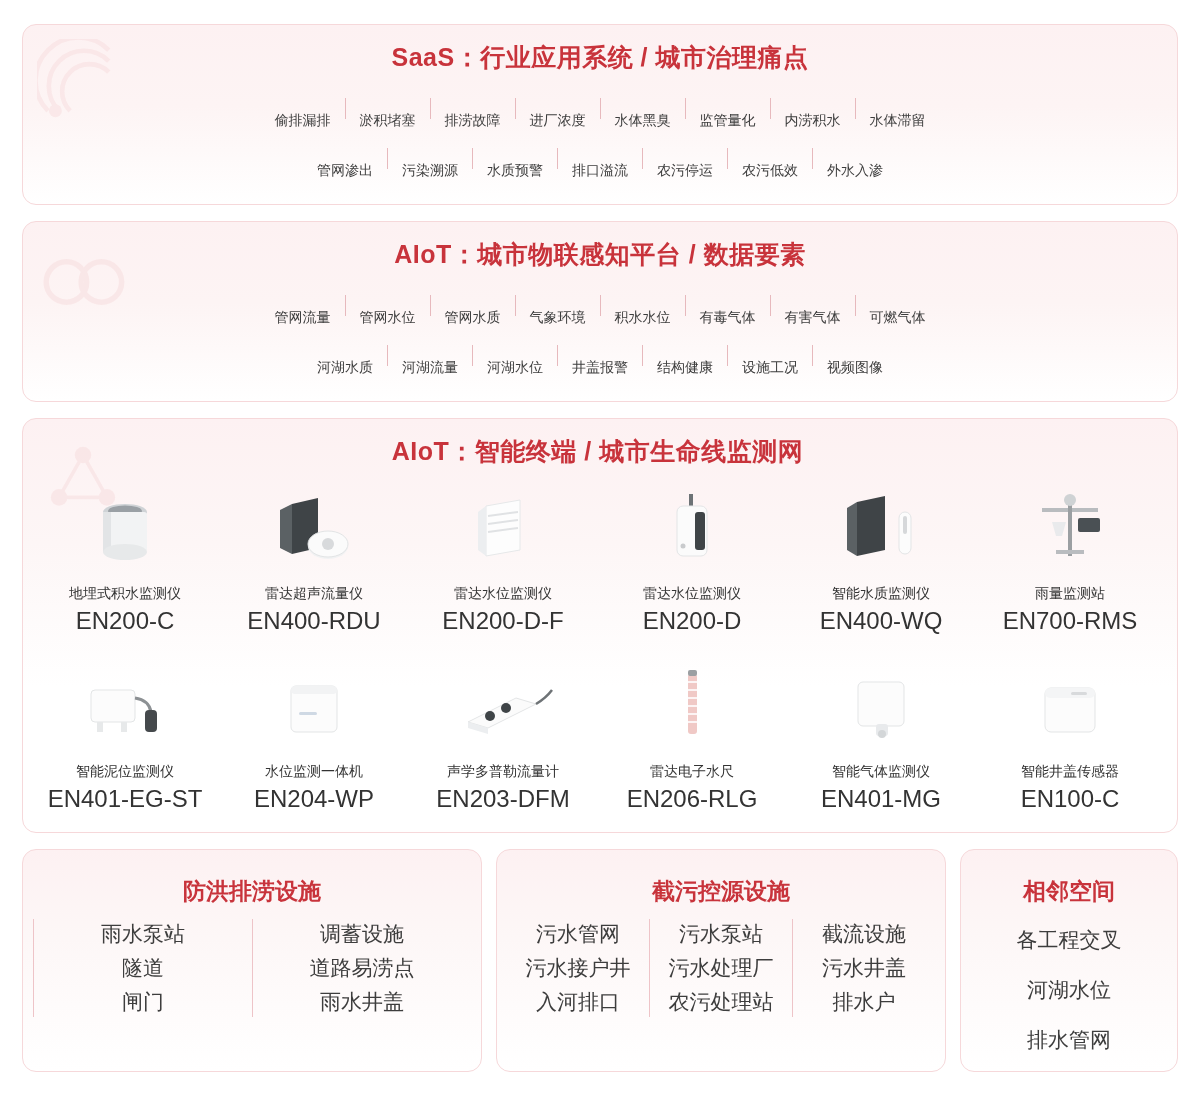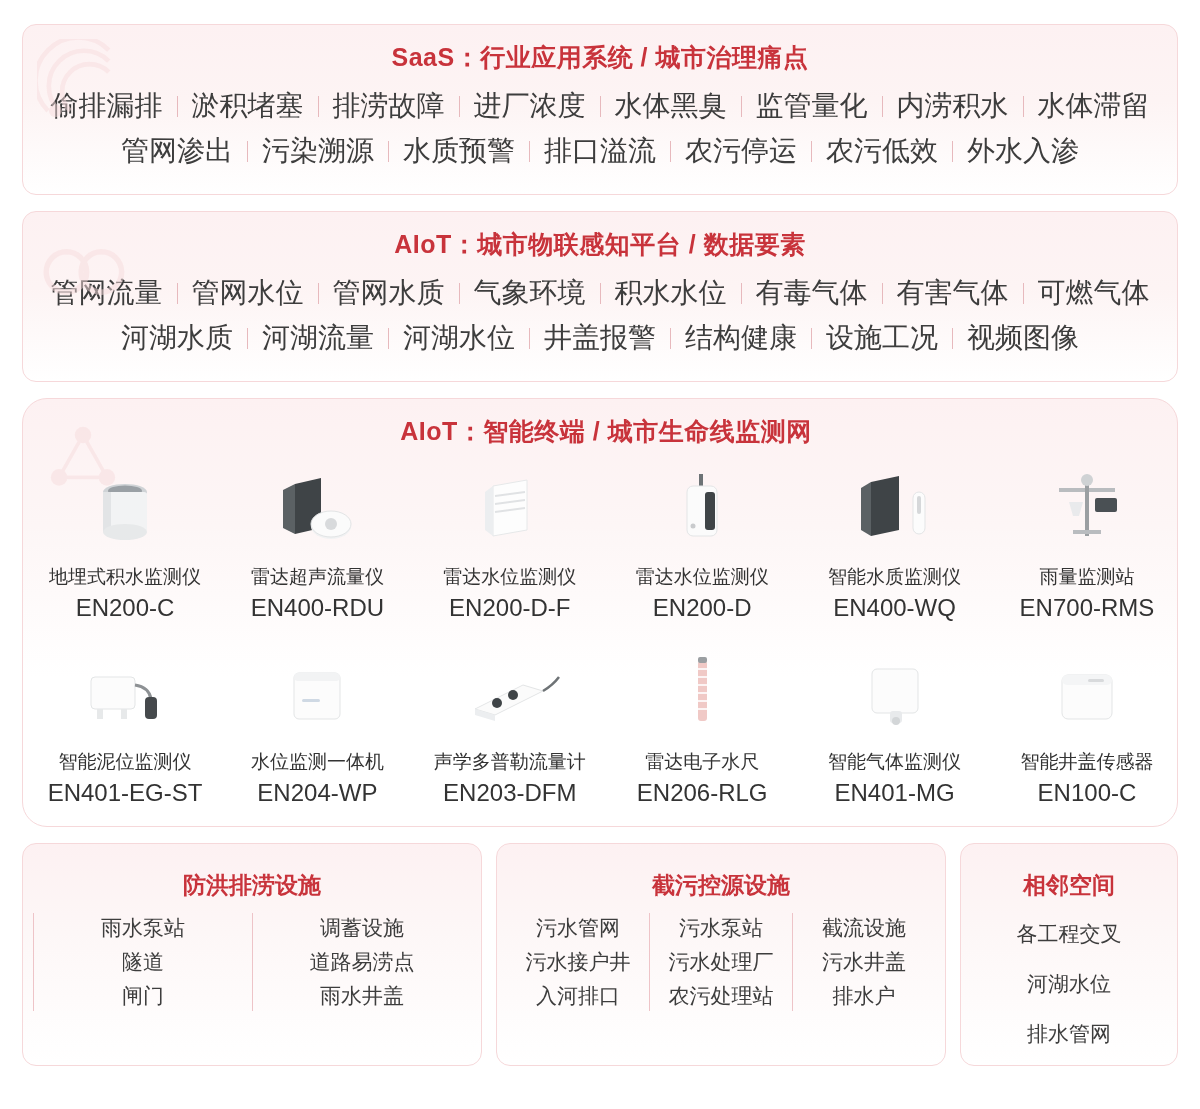--- a/index.html
+++ b/index.html
@@ -52,68 +52,68 @@
     margin-top: 12px;
   }
   .tagrow {
     display: flex;
     justify-content: center;
     align-items: center;
     flex-wrap: nowrap;
     margin: 3px 0 5px 0;
   }
   .tag {
-    font-size: 28px;
+    font-size: 14px;
     color: #3d3d3d;
     padding: 1px 14px;
     white-space: nowrap;
+    margin-top: 25px;
   }
   .sep {
     width: 1px;
     height: 21px;
     background: #e7b9bd;
     flex: 0 0 1px;
   }
   .watermark {
     position: absolute;
     left: 14px;
     top: 14px;
     width: 92px;
     height: 92px;
     opacity: 0.5;
     pointer-events: none;
   }
 
   
   .aiot {
     background: linear-gradient(180deg, #fdf1f2 0%, #fdf6f6 30%, #ffffff 65%);
-    padding: 16px 8px 16px 20px;
+    padding: 16px 25px 16px 20px;
     margin-bottom: 16px;
-    border-radius: 25px;
   }
   .devrow {
     display: flex;
     justify-content: space-between;
     align-items: flex-end;
     margin-top: 14px;
   }
   .devrow.second { margin-top: 22px; }
   .device {
     width: 164px;
     text-align: center;
   }
   .dev-img {
     height: 92px;
     display: flex;
     align-items: flex-end;
     justify-content: center;
     margin-bottom: 10px;
   }
   .dev-name {
-    font-size: 19px;
+    font-size: 14px;
     color: #333;
     line-height: 1.42;
     white-space: nowrap;
   }
   .dev-model {
     font-size: 24px;
     color: #333;
     line-height: 1.42;
     white-space: nowrap;
   }

